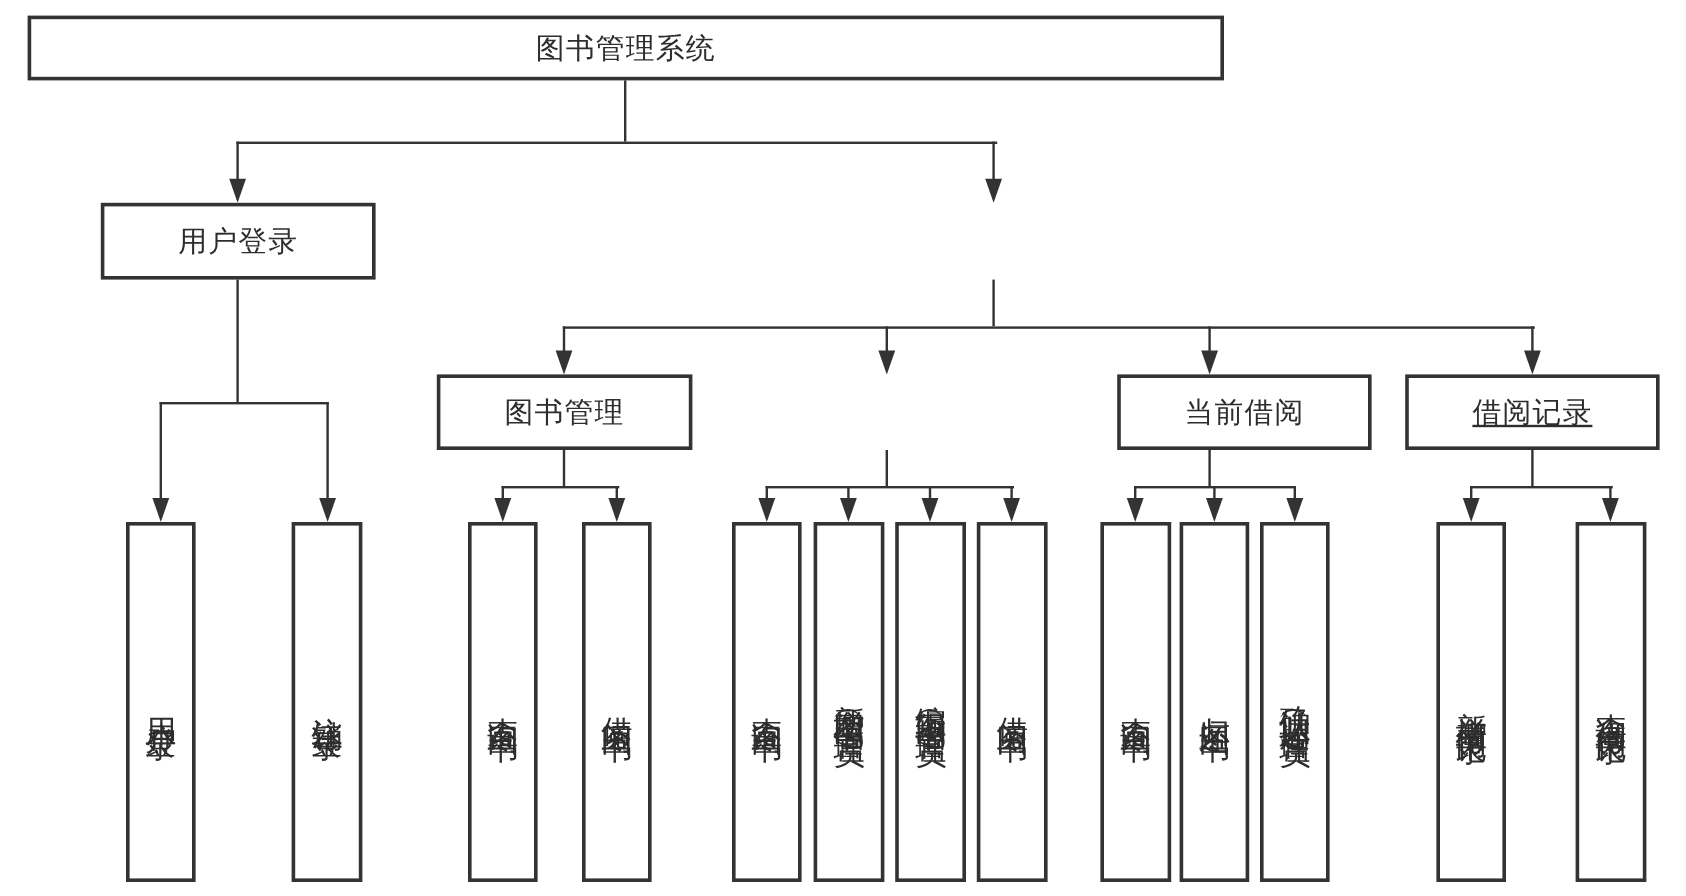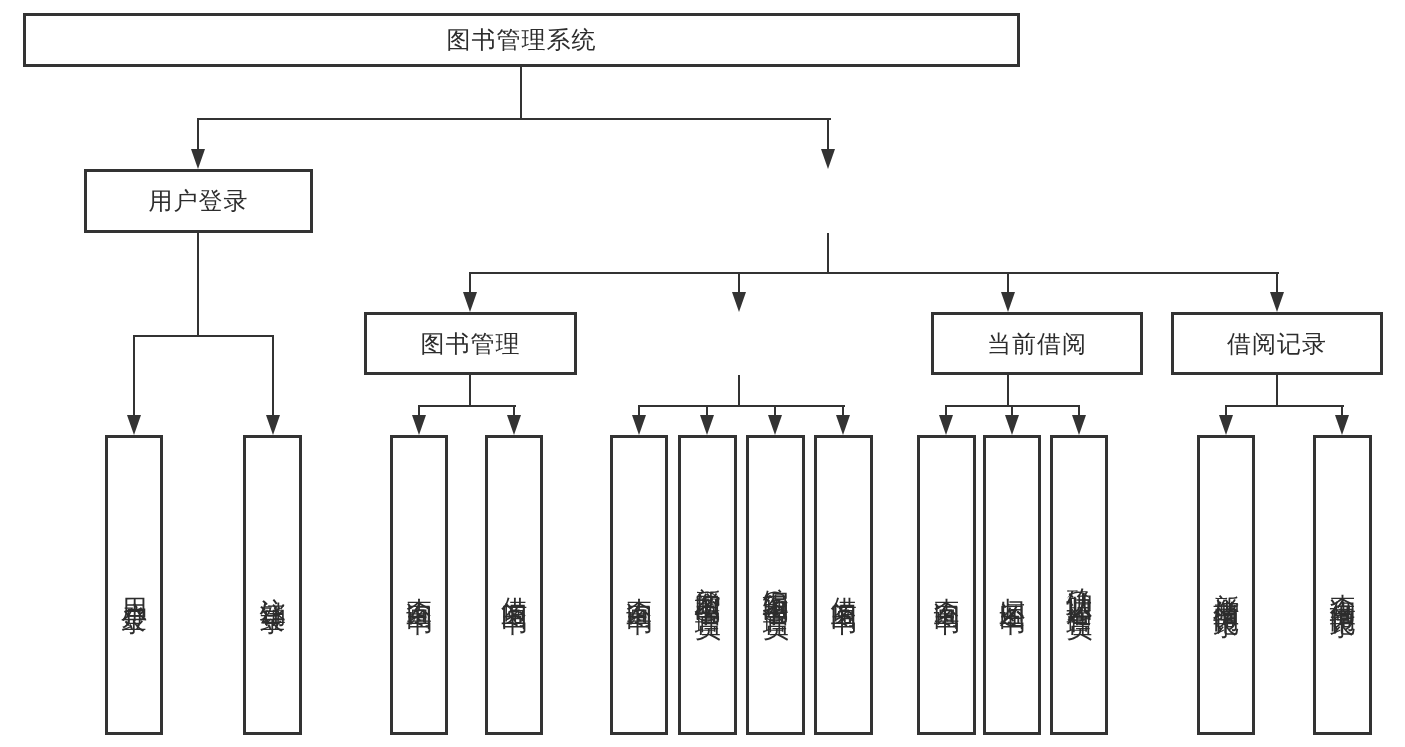--- a/index.html
+++ b/index.html
@@ -85,21 +85,21 @@
   <div class="arrow" style="left:1001px; top:292px;"></div>
   <div class="line" style="left:1276px; top:272px; width:2px; height:23px;"></div>
   <div class="arrow" style="left:1270px; top:292px;"></div>
 
   <div class="box hbox" style="left:364px; top:312px; width:213px; height:63px;">
     <span>图书管理</span>
   </div>
   <div class="box hbox" style="left:902px; top:312px; width:212px; height:63px;margin-left:29px;">
     <span>当前借阅</span>
   </div>
-  <div class="box hbox" style="left:1171px; top:312px; width:212px; height:63px;">
+  <div class="box hbox" style="left:1171px; top:312px; width:212px; height:63px;text-decoration:underline;">
     <span>借阅记录</span>
   </div>
 
   <div class="line" style="left:469px; top:375px; width:2px; height:30px;"></div>
   <div class="line" style="left:418px; top:405px; width:98px; height:2px;"></div>
   <div class="line" style="left:418px; top:405px; width:2px; height:12px;"></div>
   <div class="arrow" style="left:412px; top:415px;"></div>
   <div class="line" style="left:513px; top:405px; width:2px; height:12px;"></div>
   <div class="arrow" style="left:507px; top:415px;"></div>
 

